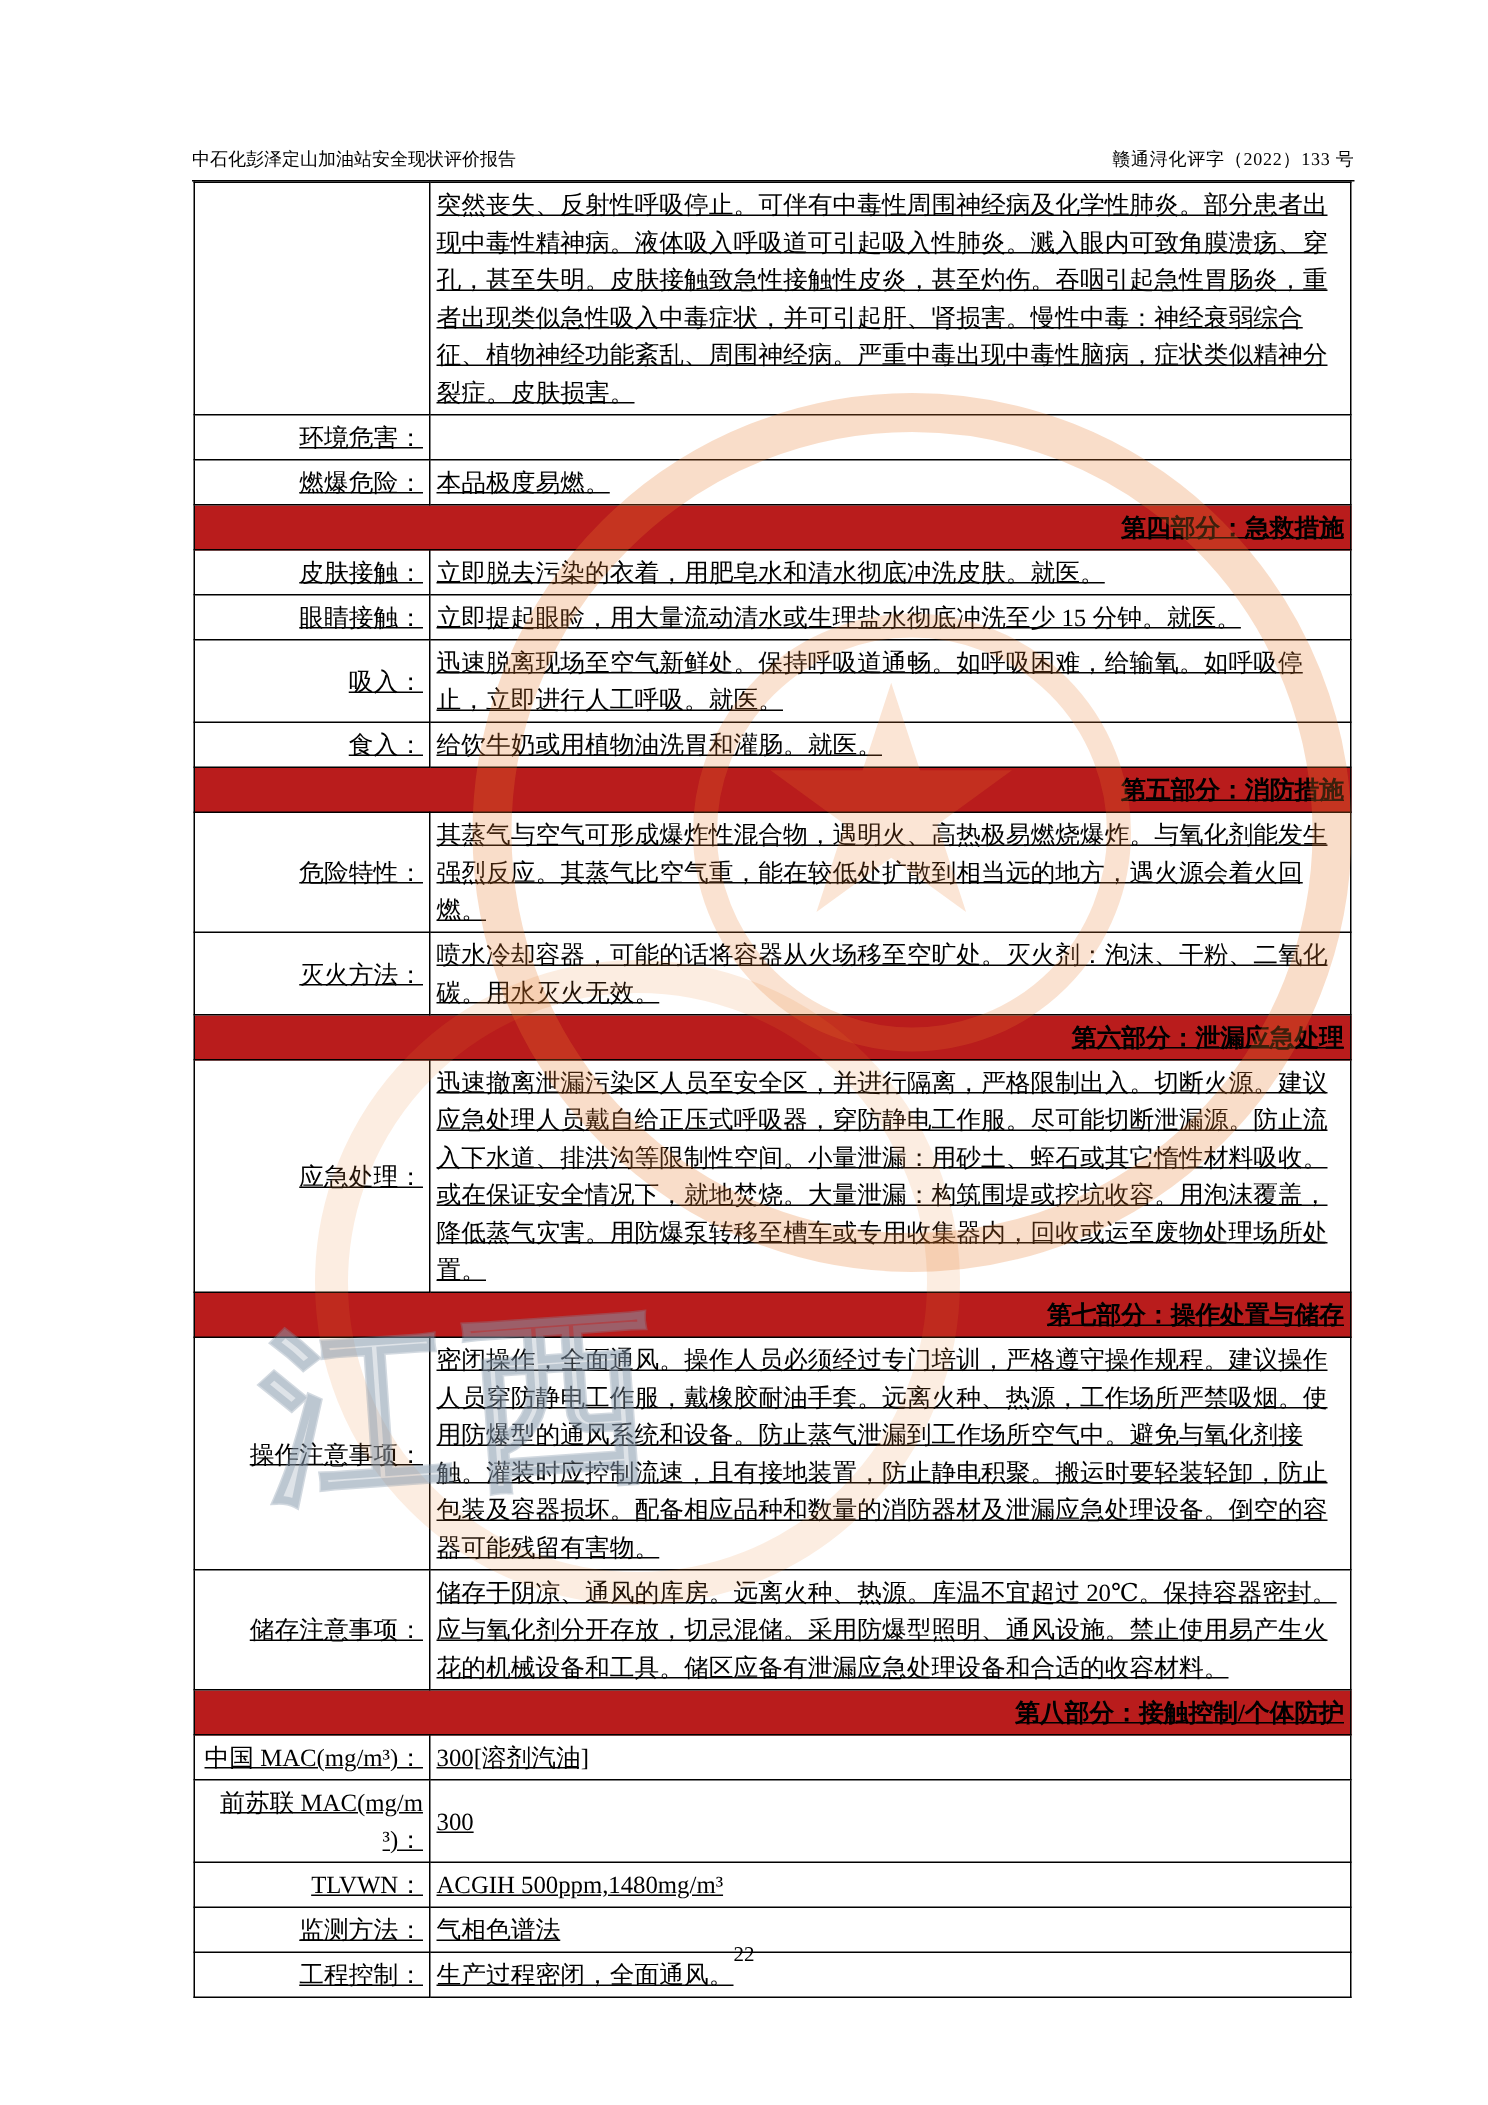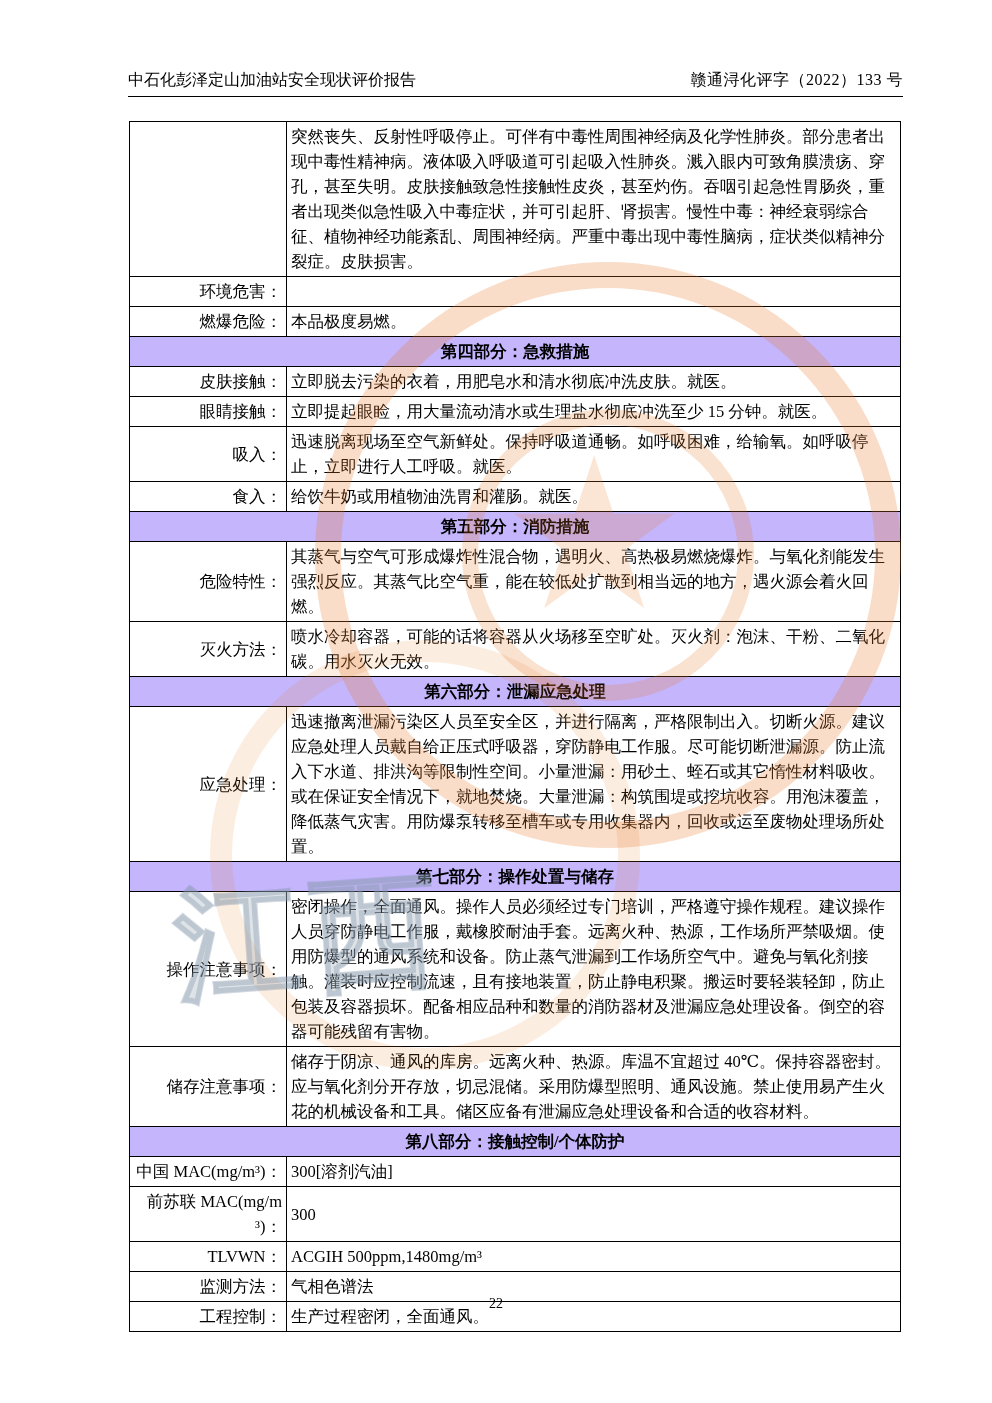--- a/index.html
+++ b/index.html
@@ -3,39 +3,40 @@
 <meta charset="utf-8">
 <style>
   html,body{margin:0;padding:0;}
   body{
     width:992px;height:1403px;position:relative;background:#ffffff;
     font-family:"Liberation Serif","DejaVu Serif",serif;color:#000;
     overflow:hidden;
   }
   
   .page-header{
-    position:absolute;top:70px;left:128px;width:775px;
+    position:absolute;top:98px;left:128px;width:775px;
     display:flex;justify-content:space-between;align-items:flex-end;
-    font-size:16px;padding-bottom:5px;border-bottom:1.5px solid #000;
+    font-size:12px;padding-bottom:5px;border-bottom:1.5px solid #000;
   }
   .page-header .hdr-right{letter-spacing:0.5px;}
   
   table.msds{
     position:absolute;top:121px;left:129px;width:772px;
     border-collapse:collapse;table-layout:fixed;
     font-size:16.5px;line-height:25px;
   }
   table.msds td{
     border:1px solid #000;padding:2px 4px;vertical-align:middle;
     word-break:break-all;
+    text-decoration:underline;
   }
   td.cell-label{width:148px;text-align:right;padding-right:3px;}
   td.cell-content{text-align:left;}
   td.cell-section{
-    text-align:center;font-weight:bold;background:#c4b5fd;
+    text-align:right;font-weight:bold;background:#b91c1c;
   }
   
   .page-footer{
     position:absolute;top:1296px;left:0;width:100%;
     text-align:center;font-size:14px;
   }
   
   .wm-layer{position:absolute;inset:0;z-index:5;pointer-events:none;}
   .stamp-outer{
     position:absolute;left:315px;top:262px;width:586px;height:586px;
@@ -124,21 +125,21 @@
     </tr>
     <tr>
       <td class="cell-section" colspan="2">第七部分：操作处置与储存</td>
     </tr>
     <tr>
       <td class="cell-label">操作注意事项：</td>
       <td class="cell-content">密闭操作，全面通风。操作人员必须经过专门培训，严格遵守操作规程。建议操作人员穿防静电工作服，戴橡胶耐油手套。远离火种、热源，工作场所严禁吸烟。使用防爆型的通风系统和设备。防止蒸气泄漏到工作场所空气中。避免与氧化剂接触。灌装时应控制流速，且有接地装置，防止静电积聚。搬运时要轻装轻卸，防止包装及容器损坏。配备相应品种和数量的消防器材及泄漏应急处理设备。倒空的容器可能残留有害物。</td>
     </tr>
     <tr>
       <td class="cell-label">储存注意事项：</td>
-      <td class="cell-content">储存于阴凉、通风的库房。远离火种、热源。库温不宜超过 40℃。保持容器密封。应与氧化剂分开存放，切忌混储。采用防爆型照明、通风设施。禁止使用易产生火花的机械设备和工具。储区应备有泄漏应急处理设备和合适的收容材料。</td>
+      <td class="cell-content">储存于阴凉、通风的库房。远离火种、热源。库温不宜超过 20℃。保持容器密封。应与氧化剂分开存放，切忌混储。采用防爆型照明、通风设施。禁止使用易产生火花的机械设备和工具。储区应备有泄漏应急处理设备和合适的收容材料。</td>
     </tr>
     <tr>
       <td class="cell-section" colspan="2">第八部分：接触控制/个体防护</td>
     </tr>
     <tr>
       <td class="cell-label">中国 MAC(mg/m³)：</td>
       <td class="cell-content">300[溶剂汽油]</td>
     </tr>
     <tr>
       <td class="cell-label">前苏联 MAC(mg/m³)：</td>

